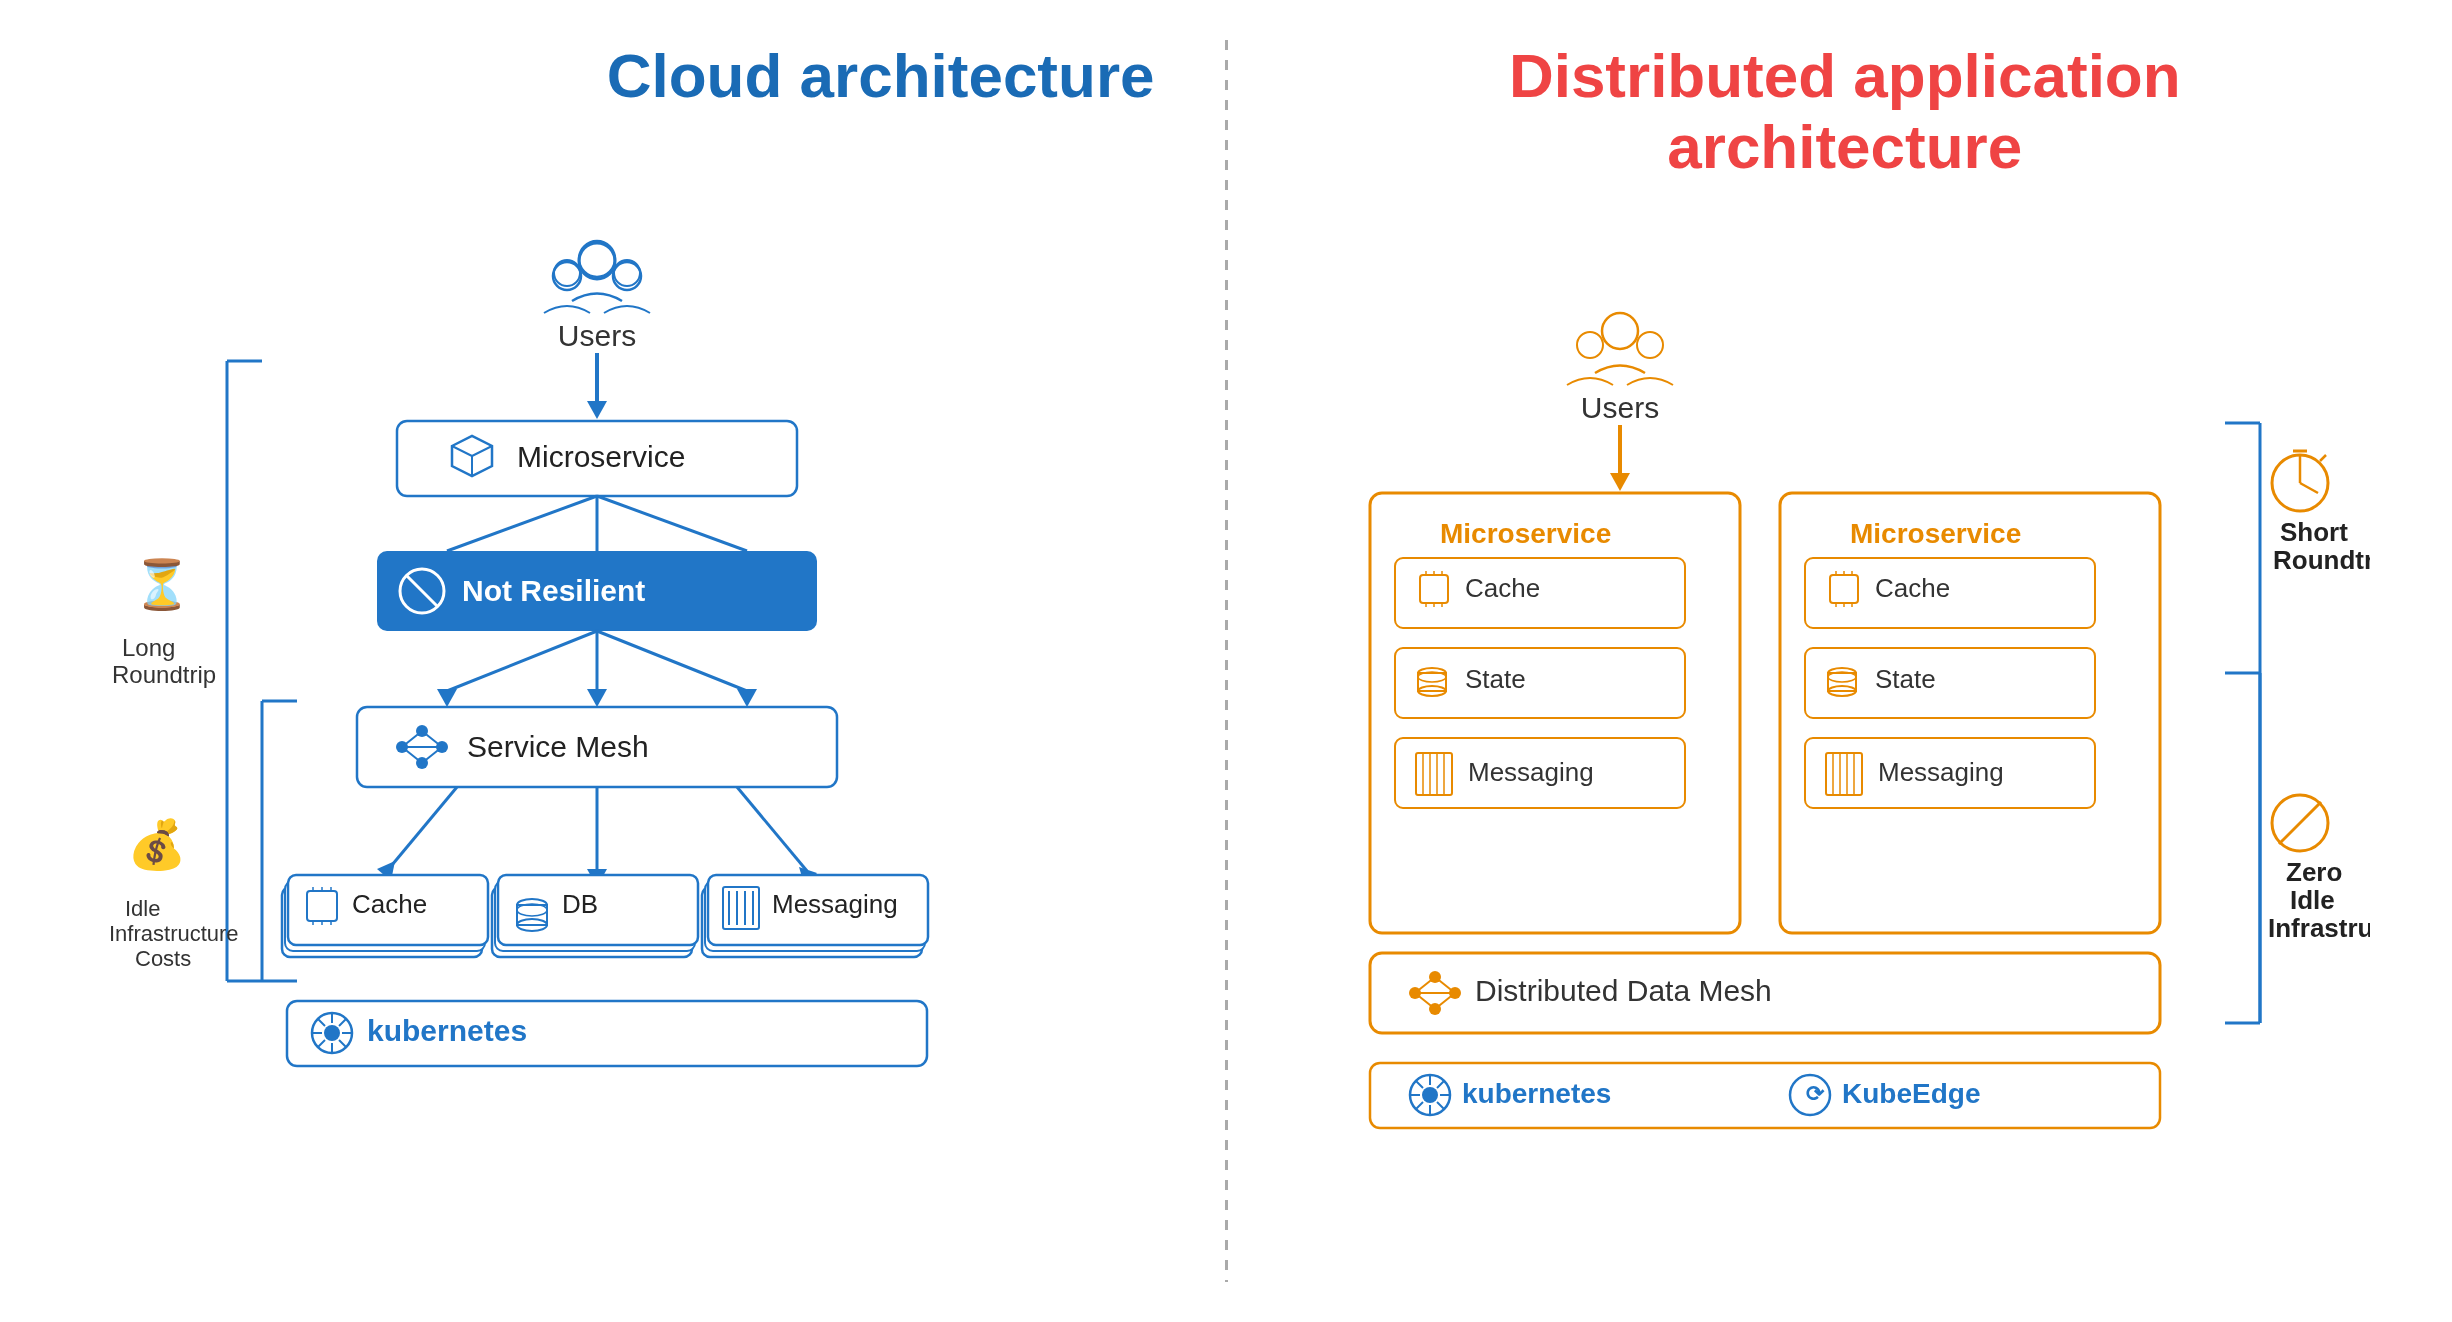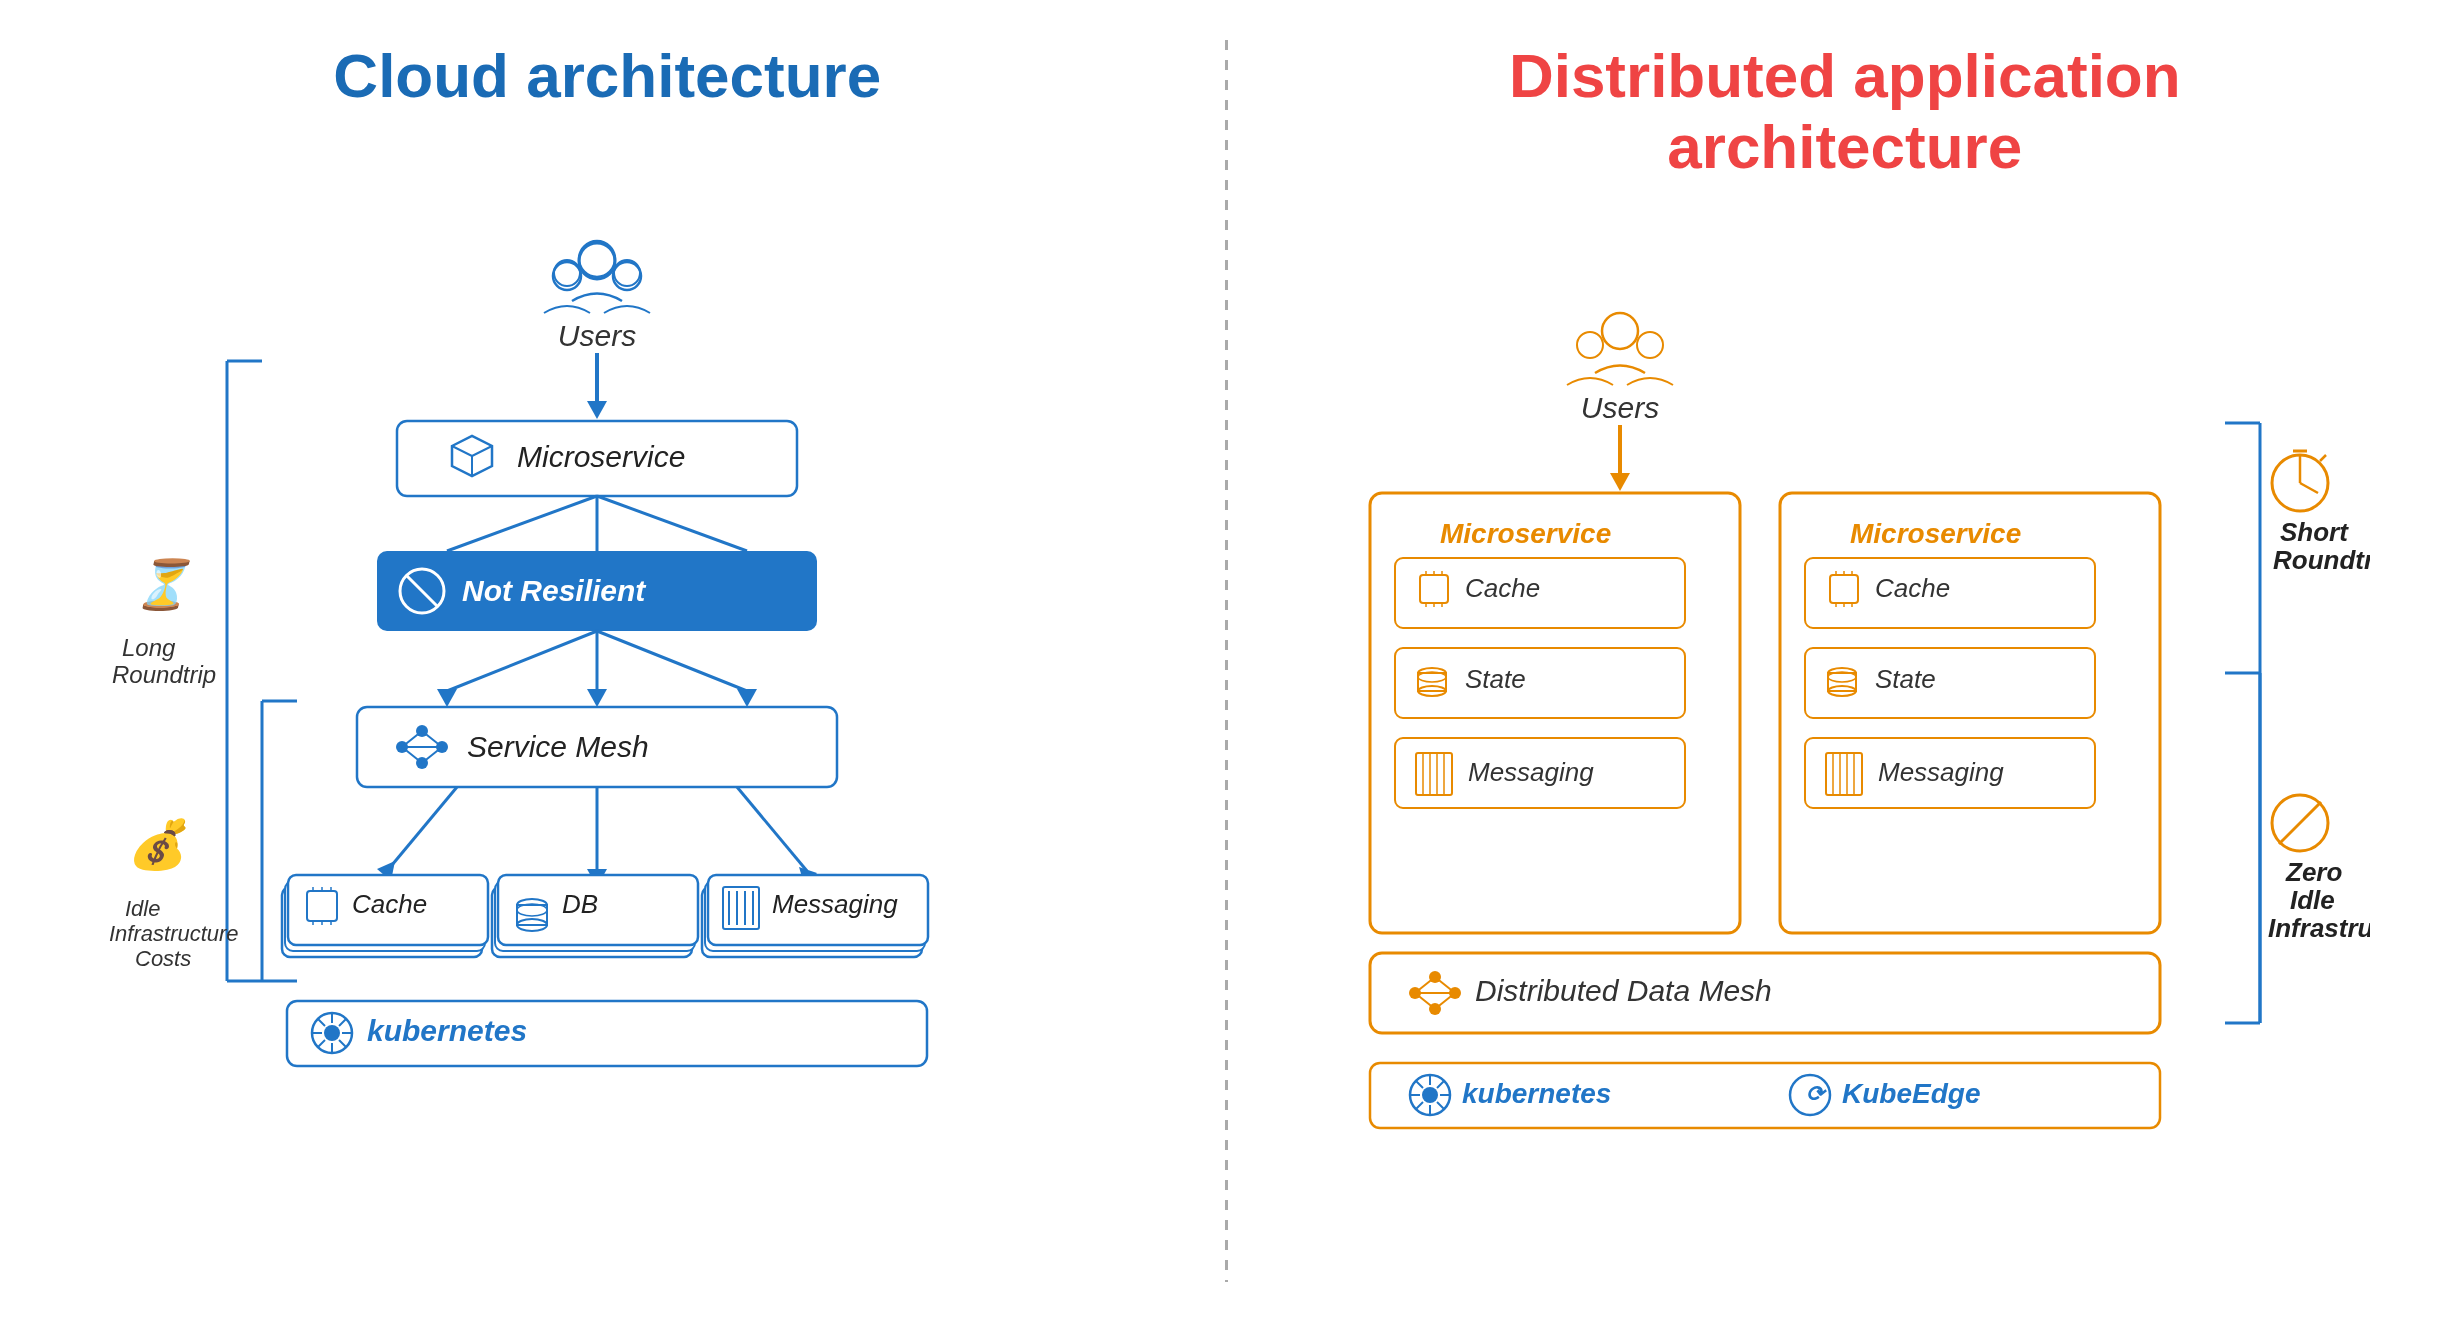--- a/index.html
+++ b/index.html
@@ -18,21 +18,21 @@
       width: 100%;
       height: 100%;
       padding: 40px 60px;
     }
 
     
     .left-panel {
       flex: 1;
       display: flex;
       flex-direction: column;
-      align-items: center;
+      align-items: flex-end;
       position: relative;
       padding-right: 40px;
     }
 
     .left-title {
       color: #1a6bb5;
       font-size: 62px;
       font-weight: 800;
       text-align: center;
       margin-bottom: 50px;
@@ -64,21 +64,20 @@
       text-align: center;
       margin-bottom: 50px;
       line-height: 1.15;
     }
 
     
     .left-svg-wrap, .right-svg-wrap {
       width: 100%;
       display: flex;
       justify-content: center;
-      font-style: italic;
     }
 
     svg text { font-family: 'Segoe UI', Arial, sans-serif; }
   </style>
 </head>
 <body>
 
 <div class="main-container">
 
   <div class="left-panel">

